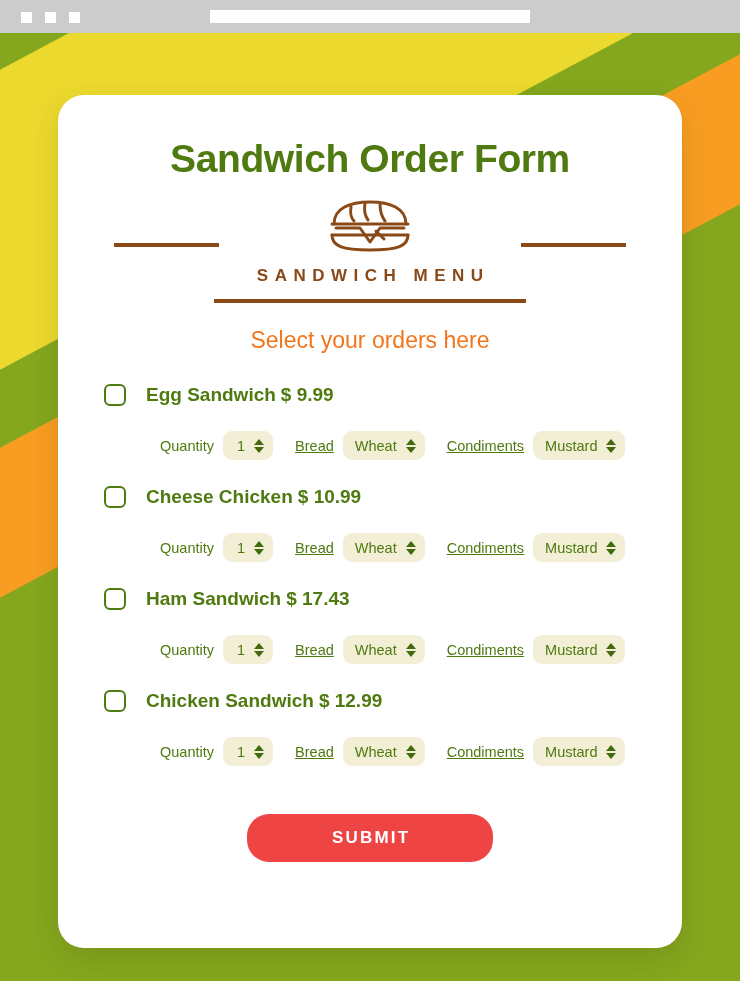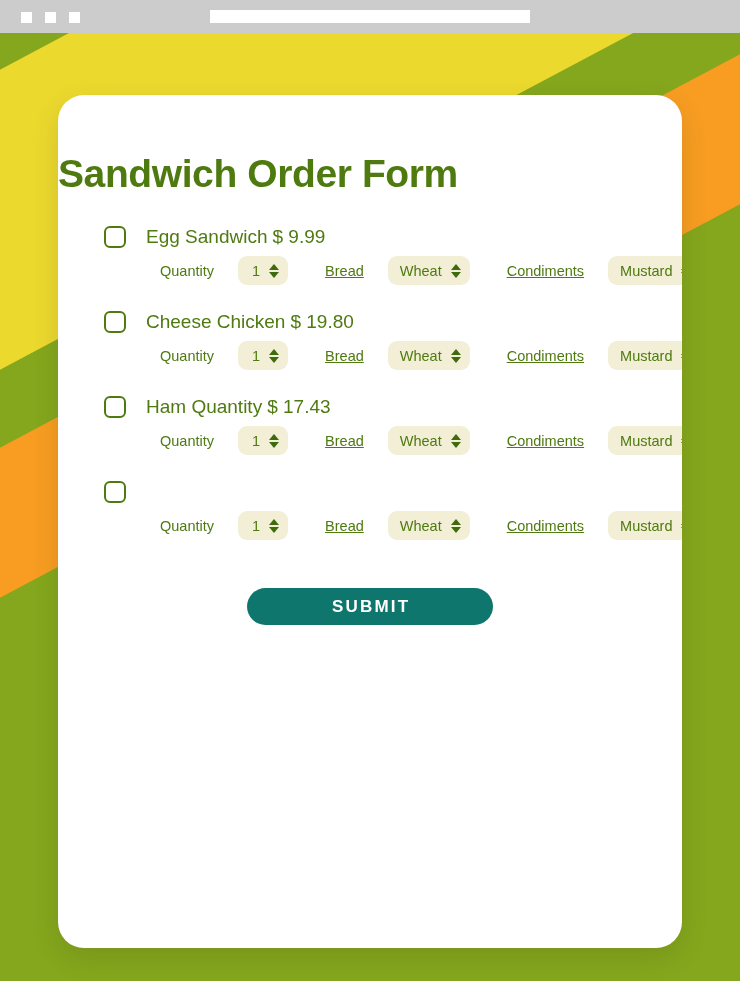--- a/index.html
+++ b/index.html
@@ -73,26 +73,26 @@
     height: 853px;
     background: #ffffff;
     border-radius: 26px;
     box-shadow: 0 10px 26px rgba(60,60,20,0.16);
     z-index: 10;
     overflow: hidden;
   }
 
   
   #page-title {
-    text-align: left;
+    text-align: center;
     color: #4e7a10;
     font-size: 39px;
     font-weight: bold;
     letter-spacing: -0.4px;
-    margin-top: 57px;
+    margin-top: 42px;
   }
 
   #menu-emblem {
     margin-top: 18px;
     position: relative;
     height: 112px;
   }
   #sandwich-icon {
     position: absolute;
     left: 50%;
@@ -154,34 +154,35 @@
     height: 22px;
     border: 2.5px solid #4e7a10;
     border-radius: 6px;
     background: #ffffff;
     flex: 0 0 auto;
     cursor: pointer;
   }
   .item-name {
     color: #4e7a10;
     font-size: 19px;
+    font-weight: bold;
   }
   .item-price {
     color: #4e7a10;
     font-size: 19px;
-    font-weight: normal;
+    font-weight: bold;
     margin-left: 5px;
   }
 
   .item-options {
     display: flex;
     align-items: center;
-    margin-top: 8px;
+    margin-top: 25px;
     padding-left: 56px;
-    gap: 24px;
+    gap: 9px;
   }
   .opt-label {
     color: #4e7a10;
     font-size: 14.5px;
   }
   .opt-label.spaced { margin-left: 13px; text-decoration: underline; }
 
   .opt-select {
     background: #f2efd6;
     border-radius: 9px;
@@ -215,30 +216,30 @@
 
   .qty-select { padding-left: 14px; }
 
   
   #submit-row {
     display: flex;
     justify-content: center;
     margin-top: 48px;
   }
   #submit-button {
-    background: #0f766e;
+    background: #ef4444;
     color: #ffffff;
     font-size: 17px;
     font-weight: bold;
     letter-spacing: 2.2px;
     text-indent: 2.2px;
     border: none;
     border-radius: 22px;
     width: 246px;
-    height: 37px;
+    height: 48px;
     cursor: pointer;
     font-family: "Liberation Sans", sans-serif;
   }
 </style>
 </head>
 <body>
 
 <div id="bg-stripes">
   <div class="stripe s-green" style="top:-260px; height:520px;"></div>
   <div class="stripe s-yellow" style="top:260px;  height:300px;"></div>
@@ -251,21 +252,46 @@
   <div class="win-dot d1"></div>
   <div class="win-dot d2"></div>
   <div class="win-dot d3"></div>
   <div id="url-bar" title=""></div>
 </div>
 
 <div id="order-card">
 
   <h1 id="page-title">Sandwich Order Form</h1>
 
-
+  <div id="menu-emblem">
+    <div class="rule-left"></div>
+    <div class="rule-right"></div>
+
+    <svg id="sandwich-icon" viewBox="0 0 92 54" fill="none" stroke="#8a4a18" stroke-width="3" stroke-linecap="round" stroke-linejoin="round">
+
+      <path d="M10 25 C10 9 26 3 46 3 C66 3 82 9 82 25"></path>
+
+      <path d="M27 8 C26 13 27 19 30 22"></path>
+      <path d="M41 4 C40 10 41 17 44 21"></path>
+      <path d="M56 5 C56 11 58 18 61 22"></path>
+
+      <path d="M8 25 L84 25"></path>
+
+      <path d="M12 29 L36 29 L46 43 L56 29 L80 29"></path>
+      <path d="M52 32 L60 40"></path>
+
+      <path d="M8 36 L84 36"></path>
+      <path d="M8 36 C8 47 18 51 46 51 C74 51 84 47 84 36"></path>
+    </svg>
+
+    <div id="menu-caption">SANDWICH MENU</div>
+    <div id="rule-bottom"></div>
+  </div>
+
+  <div id="subtitle">Select your orders here</div>
 
   <div id="item-list">
 
     <div class="order-item">
       <div class="item-head">
         <div class="item-checkbox"></div>
         <div>
           <span class="item-name">Egg Sandwich</span><span class="item-price">$ 9.99</span>
         </div>
       </div>
@@ -294,21 +320,21 @@
               <span class="tri-dn"></span>
             </span>
         </div>
       </div>
     </div>
 
     <div class="order-item">
       <div class="item-head">
         <div class="item-checkbox"></div>
         <div>
-          <span class="item-name">Cheese Chicken</span><span class="item-price">$ 19.80</span>
+          <span class="item-name">Cheese Chicken</span><span class="item-price">$ 10.99</span>
         </div>
       </div>
       <div class="item-options">
         <span class="opt-label">Quantity</span>
         <div class="opt-select qty-select">
           <span class="opt-value">1</span>
           <span class="spin-arrows">
               <span class="tri-up"></span>
               <span class="tri-dn"></span>
             </span>
@@ -329,21 +355,21 @@
               <span class="tri-dn"></span>
             </span>
         </div>
       </div>
     </div>
 
     <div class="order-item">
       <div class="item-head">
         <div class="item-checkbox"></div>
         <div>
-          <span class="item-name">Ham Quantity</span><span class="item-price">$ 17.43</span>
+          <span class="item-name">Ham Sandwich</span><span class="item-price">$ 17.43</span>
         </div>
       </div>
       <div class="item-options">
         <span class="opt-label">Quantity</span>
         <div class="opt-select qty-select">
           <span class="opt-value">1</span>
           <span class="spin-arrows">
               <span class="tri-up"></span>
               <span class="tri-dn"></span>
             </span>
@@ -363,20 +389,23 @@
               <span class="tri-up"></span>
               <span class="tri-dn"></span>
             </span>
         </div>
       </div>
     </div>
 
     <div class="order-item">
       <div class="item-head">
         <div class="item-checkbox"></div>
+        <div>
+          <span class="item-name">Chicken Sandwich</span><span class="item-price">$ 12.99</span>
+        </div>
       </div>
       <div class="item-options">
         <span class="opt-label">Quantity</span>
         <div class="opt-select qty-select">
           <span class="opt-value">1</span>
           <span class="spin-arrows">
               <span class="tri-up"></span>
               <span class="tri-dn"></span>
             </span>
         </div>

